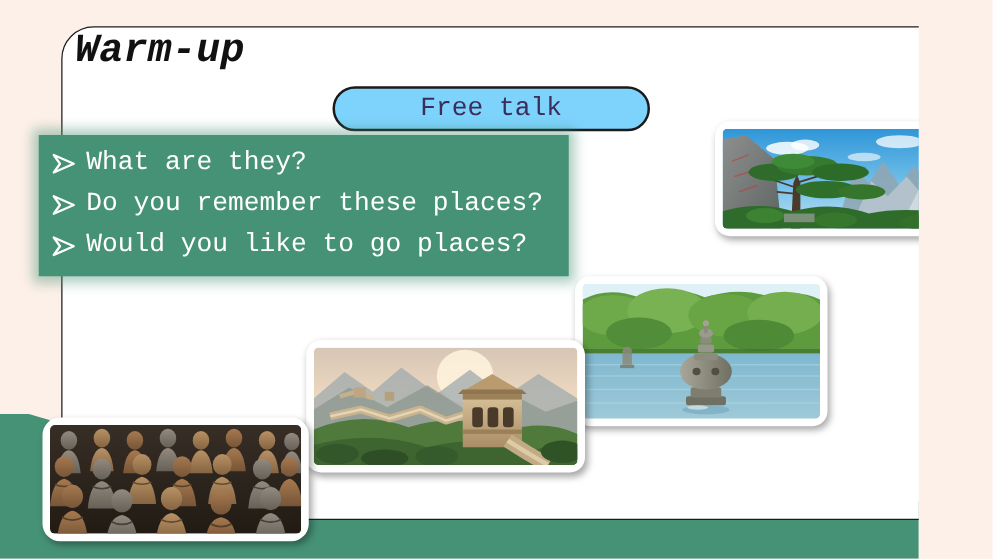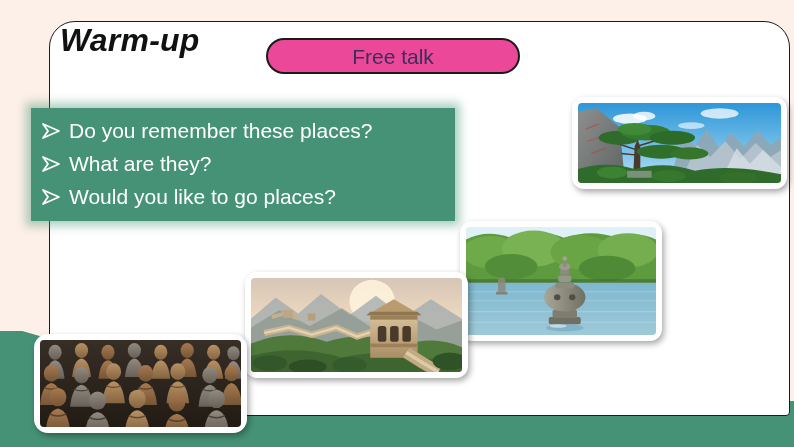--- a/index.html
+++ b/index.html
@@ -2,21 +2,21 @@
 <html><head>
 <meta charset="utf-8">
 <style>
   html,body{margin:0;padding:0;}
   body{
     width:794px;height:447px;overflow:hidden;
     background:#fdf0e8;
     font-family:"Liberation Sans", sans-serif;
     position:relative;
   }
-  #stage{position:absolute;inset:0;width:794px;height:447px;overflow:hidden;}
+  #stage{position:absolute;inset:0;width:735px;height:447px;overflow:hidden;font-family:Liberation Mono, monospace;}
 
   
   .green-band{
     position:absolute;left:0;right:0;bottom:0;height:46px;
     background:#469277;
   }
   .green-wedge{
     position:absolute;left:0;bottom:40px;width:80px;height:76px;
     background:#469277;
     clip-path:polygon(0% 100%,100% 100%,100% 22%,28% 0%,0% 0%);
@@ -34,23 +34,23 @@
   
   .title{
     position:absolute;left:60px;top:22px;
     font-size:32px;font-style:italic;font-weight:bold;
     color:#111111;letter-spacing:.2px;
     white-space:nowrap;
   }
 
   
   .pill{
-    position:absolute;left:266px;top:38px;width:254px;height:36px;
+    position:absolute;left:266px;top:69px;width:254px;height:36px;
     border:2.2px solid #1a1a1a;border-radius:20px;
-    background:#ec4899;
+    background:#7dd3fc;
     display:flex;align-items:center;justify-content:center;
     box-sizing:border-box;
   }
   .pill-label{
     font-size:21px;color:#3b2e5a;line-height:1;
   }
 
   
   .qbox{
     position:absolute;left:31px;top:108px;width:424px;height:113px;
@@ -114,30 +114,30 @@
   </div>
 
   <div class="qbox">
 
     <div class="qrow">
       <span class="qmark">
         <svg width="22" height="18" viewBox="0 0 22 18" aria-hidden="true">
           <path d="M2 2 L18 9 L2 16 L7 9 Z" fill="none" stroke="#ffffff" stroke-width="1.8" stroke-linejoin="round"></path>
         </svg>
       </span>
-      <span class="qtext">Do you remember these places?</span>
+      <span class="qtext">What are they?</span>
     </div>
 
     <div class="qrow">
       <span class="qmark">
         <svg width="22" height="18" viewBox="0 0 22 18" aria-hidden="true">
           <path d="M2 2 L18 9 L2 16 L7 9 Z" fill="none" stroke="#ffffff" stroke-width="1.8" stroke-linejoin="round"></path>
         </svg>
       </span>
-      <span class="qtext">What are they?</span>
+      <span class="qtext">Do you remember these places?</span>
     </div>
 
     <div class="qrow">
       <span class="qmark">
         <svg width="22" height="18" viewBox="0 0 22 18" aria-hidden="true">
           <path d="M2 2 L18 9 L2 16 L7 9 Z" fill="none" stroke="#ffffff" stroke-width="1.8" stroke-linejoin="round"></path>
         </svg>
       </span>
       <span class="qtext">Would you like to go places?</span>
     </div>

